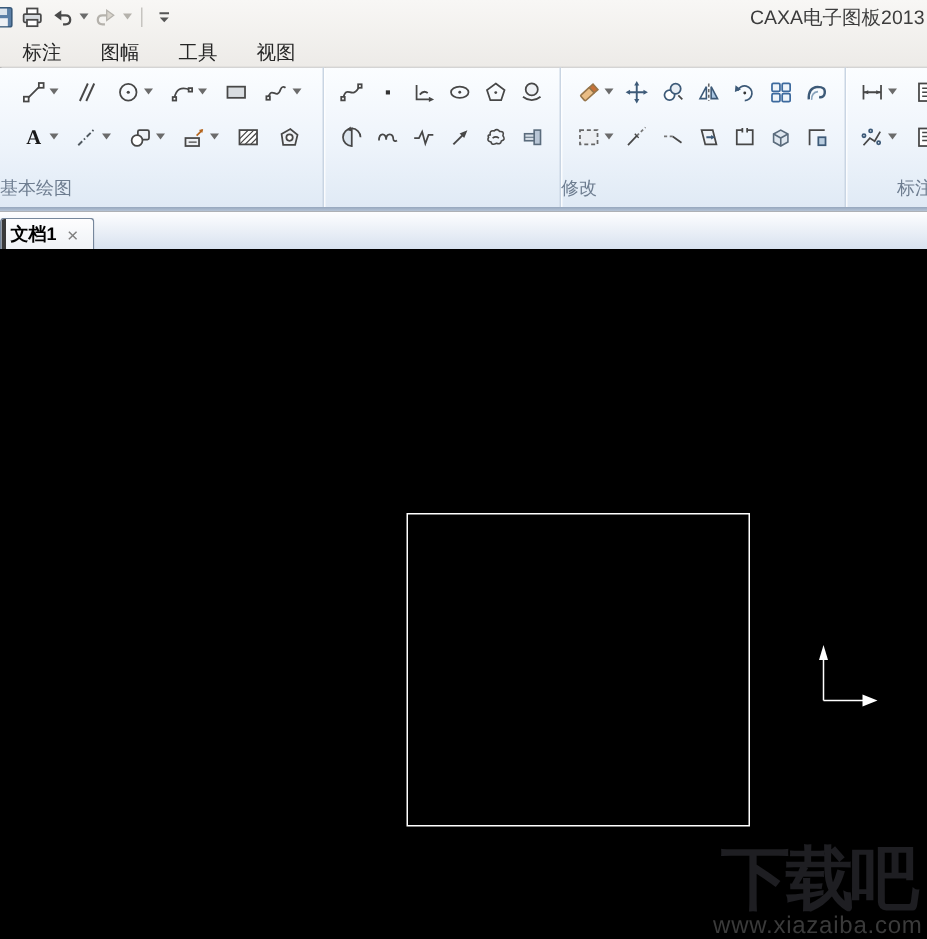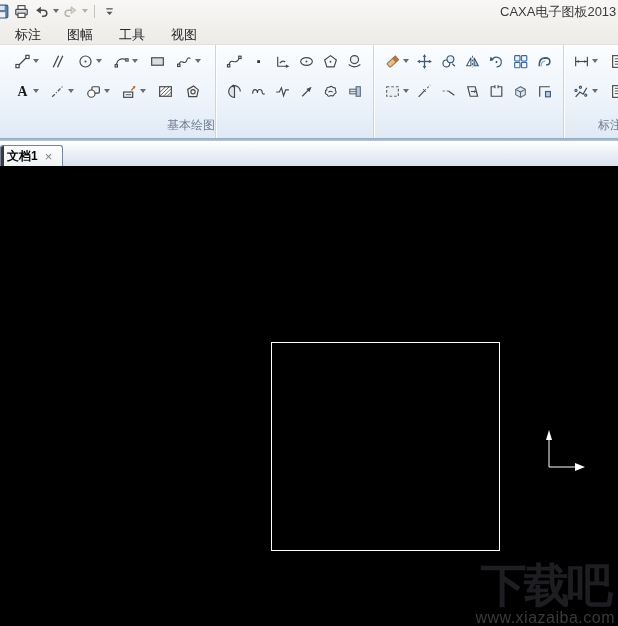--- a/index.html
+++ b/index.html
@@ -16,21 +16,21 @@
   .title{position:absolute;top:3px;left:484px;width:134px;overflow:hidden;white-space:nowrap;
          font-size:13px;color:#3c3c3c;margin-left:16px;}
   .menus{position:absolute;top:22px;left:2px;display:flex;}
   .menu{padding:4px 13px 3px 13px;font-size:13px;color:#262626;cursor:default;}
   
   .ribbon{position:absolute;top:45px;left:0;width:720px;height:93px;display:flex;
           background:linear-gradient(#fbfdff,#eef4fb 55%,#e0eaf5);}
   .group{height:93px;display:flex;flex-direction:column;box-sizing:border-box;
          border-right:1px solid #c9d5e3;box-shadow:1px 0 0 rgba(255,255,255,.8);}
   .grow{display:flex;align-items:center;justify-content:space-evenly;height:28px;padding:0 4px;margin-top:2px;}
-  .glabel{margin-top:auto;text-align:right;font-size:12px;color:#6e7d90;padding-bottom:4px;}
+  .glabel{margin-top:auto;text-align:left;font-size:12px;color:#6e7d90;padding-bottom:4px;}
   .cell{display:flex;align-items:center;gap:2px;padding:1px;border-radius:2px;}
   .ic{width:17px;height:17px;display:block;}
   
   .redge{position:absolute;top:138px;left:0;right:0;height:3px;background:linear-gradient(#96a7bd,#b9c7d9);}
   .tabstrip{position:absolute;top:141px;left:0;right:0;height:25px;background:linear-gradient(#fefeff,#d8e2ef);padding-left:24px;}
   .doctab{position:absolute;left:0;top:4px;height:21px;width:63px;box-sizing:border-box;
           background:linear-gradient(#fdfdfe,#eff2f6);border:1px solid #76879c;border-bottom:none;
           border-radius:3px 3px 0 0;display:flex;align-items:center;overflow:hidden;}
   .doctab .sliver{width:3px;height:100%;background:#3a3a3a;}
   .doctab .dlabel{font-size:12px;font-weight:bold;color:#000;margin-left:3px;}
@@ -353,20 +353,21 @@
             <path d="M3.5 6 L8 8.5 L12.5 6 M8 8.5 V13.5" fill="none"></path>
           </svg>
         </span>
         <span class="cell">
           <svg class="ic" viewBox="0 0 16 16" fill="none" stroke="#474747" stroke-width="1.1">
             <path d="M3.5 13 V3.5 H13"></path>
             <rect x="9" y="8" width="4.5" height="5" fill="#b9cde0" stroke="#3d5a78"></rect>
           </svg>
         </span>
       </div>
+      <div class="glabel">修改</div>
     </div>
 
     <div class="group" style="width:130px">
       <div class="grow" style="justify-content:flex-start;gap:10px;padding-left:8px">
         <span class="cell">
           <svg class="ic" viewBox="0 0 16 16" fill="none" stroke="#474747" stroke-width="1.1">
             <line x1="2.5" y1="3.5" x2="2.5" y2="12.5"></line>
               <line x1="13.5" y1="3.5" x2="13.5" y2="12.5"></line>
             <line x1="2.5" y1="8" x2="13.5" y2="8"></line>
             <polygon points="2.5,8 5.5,6.8 5.5,9.2" fill="#474747" stroke="none"></polygon>

